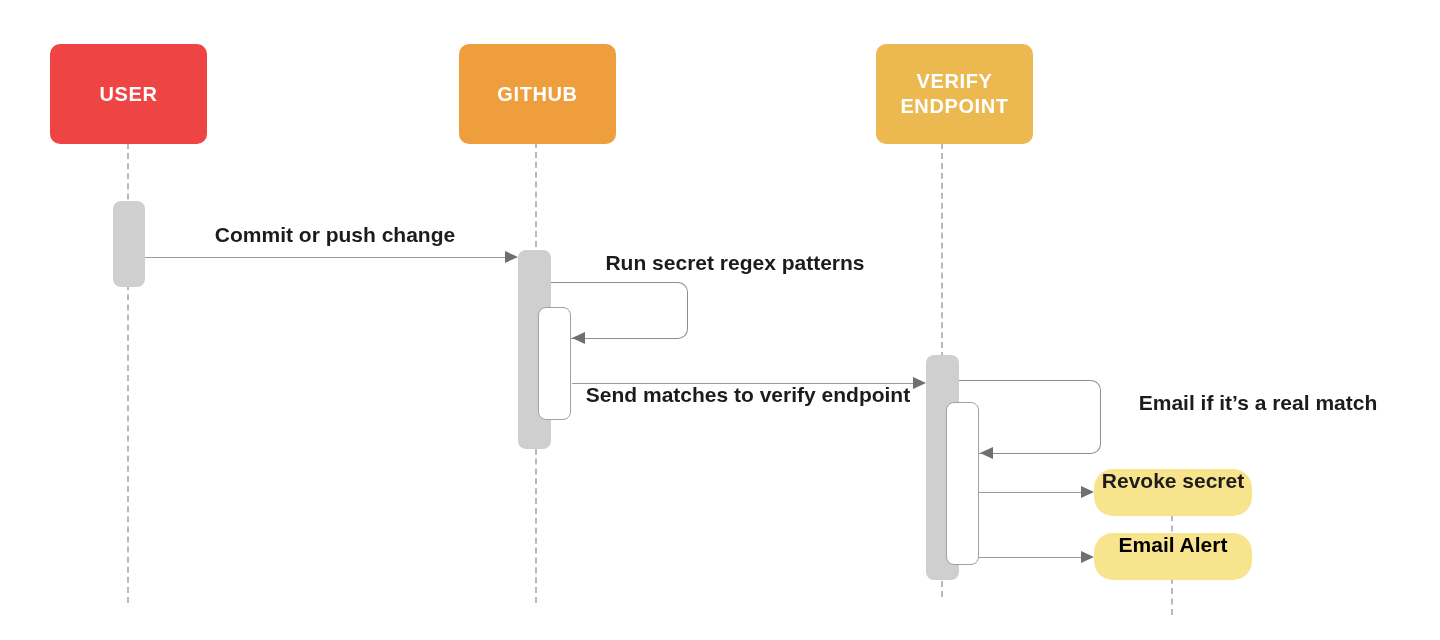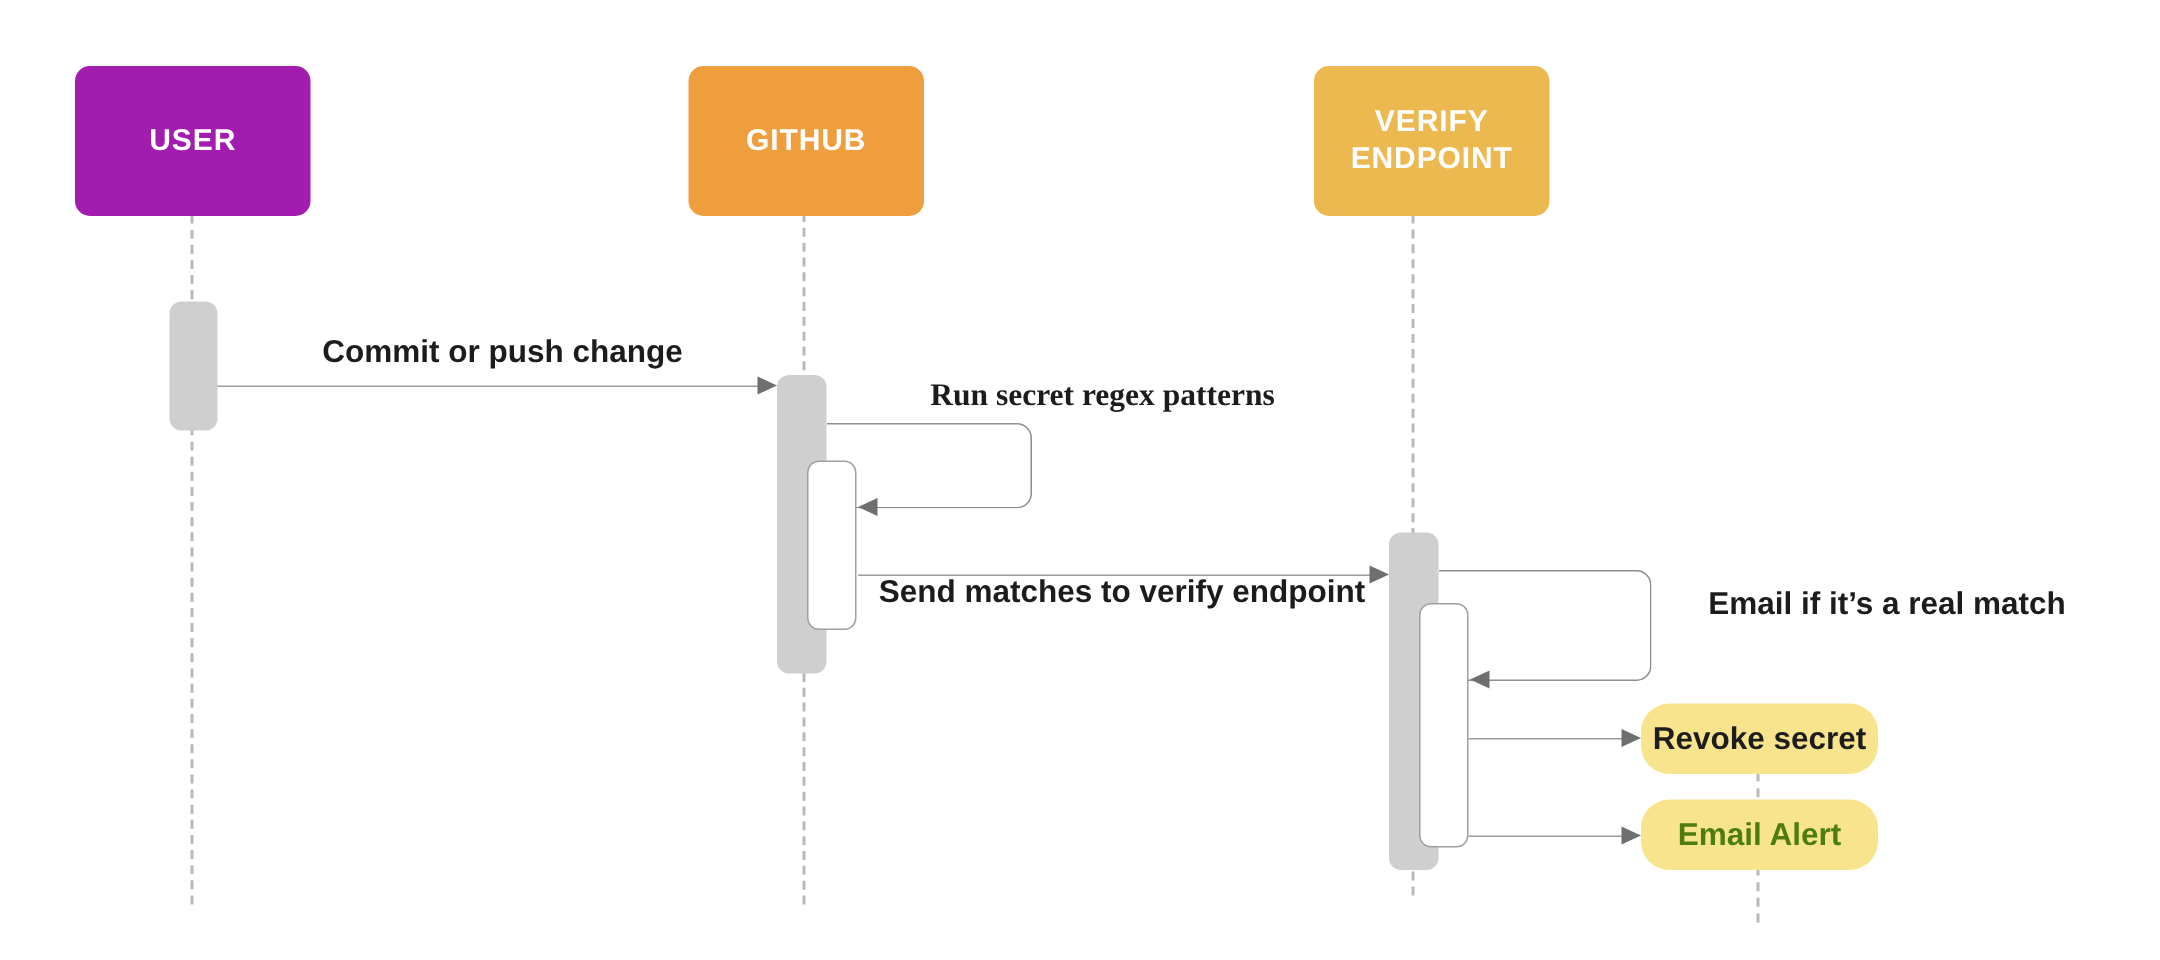--- a/index.html
+++ b/index.html
@@ -27,21 +27,21 @@
     text-align: center;
     color: #ffffff;
     font-weight: bold;
     font-size: 20px;
     letter-spacing: 0.6px;
     line-height: 1.25;
     z-index: 6;
     padding: 0 14px;
     box-sizing: border-box;
   }
-  #actor-user   { left: 50px;  top: 44px; background: #a21caf; }
+  #actor-user   { left: 50px;  top: 44px; background: #ef4444; }
   #actor-github { left: 459px; top: 44px; background: #ef9e3e; justify-content: center; }
   #actor-verify { left: 864px; top: 44px; background: #ecb950; margin-left: 12px; }
 
   
   .lifeline {
     position: absolute;
     width: 0;
     border-left: 2px dashed #b9b9b9;
     z-index: 0;
   }
@@ -121,40 +121,40 @@
   .msg-label {
     position: absolute;
     font-weight: bold;
     font-size: 21px;
     color: #1c1c1c;
     text-align: center;
     white-space: nowrap;
     z-index: 5;
   }
   #label-commit { left: 150px;  top: 223px; width: 370px; }
-  #label-run    { left: 570px;  top: 251px; width: 330px; font-family: Liberation Serif, serif; }
+  #label-run    { left: 570px;  top: 251px; width: 330px; }
   #label-send   { left: 572px;  top: 351px; width: 352px; margin-top: 32px; }
   #label-check  { left: 1108px; top: 391px; width: 300px; }
 
   
   .node {
     position: absolute;
     width: 158px;
     height: 47px;
     background: #f9e48e;
     border-radius: 19px;
     display: flex;
-    align-items: center;
+    align-items: flex-start;
     justify-content: center;
     font-weight: bold;
     font-size: 21px;
     z-index: 6;
   }
   #node-revoke { left: 1094px; top: 469px; color: #1d1d1d; }
-  #node-email  { left: 1094px; top: 533px; color: #4d7c0f; }
+  #node-email  { left: 1094px; top: 533px; color: #000000; }
 </style>
 </head>
 <body>
 
 <div id="canvas">
 
   <div class="lifeline" id="lifeline-user"></div>
   <div class="lifeline" id="lifeline-github"></div>
   <div class="lifeline" id="lifeline-verify"></div>
   <div class="lifeline" id="lifeline-email"></div>

